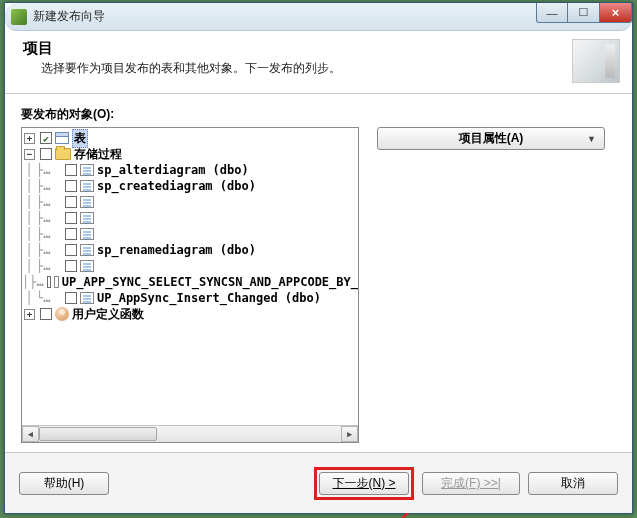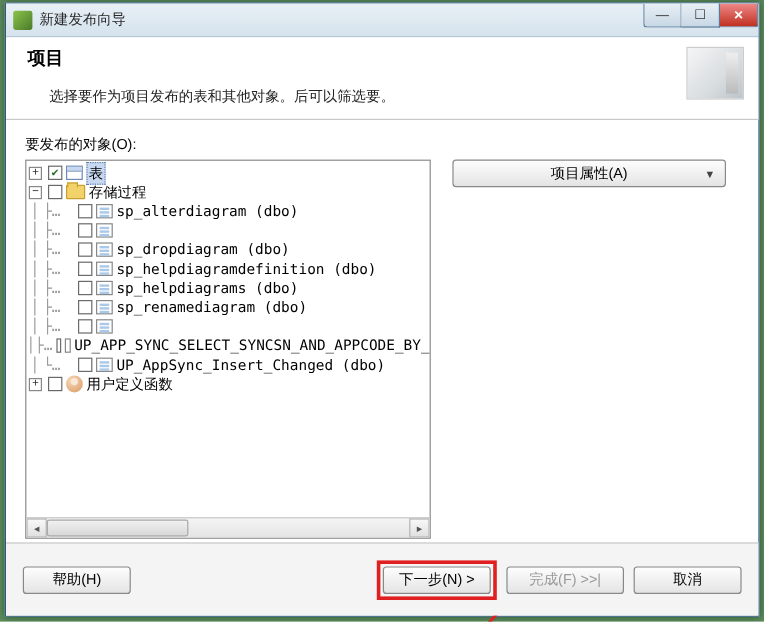--- a/index.html
+++ b/index.html
@@ -21,20 +21,21 @@
     box-shadow: 0 0 6px rgba(0,0,0,0.4);
   }
   .titlebar {
     height: 28px;
     background: linear-gradient(#e8f0f5, #d5e3ed);
     border-bottom: 1px solid #b8c8d4;
     display: flex;
     align-items: center;
     padding: 0 6px;
     position: relative;
+    border-radius: 12px;
   }
   .titlebar-icon {
     width: 16px; height: 16px;
     margin-right: 6px;
     background: linear-gradient(135deg,#8bc34a,#4a7a2a);
     border-radius: 2px;
   }
   .titlebar-text { color: #2a2a2a; font-size: 12px; }
   .win-controls {
     position: absolute; right: 0; top: 0;
@@ -56,37 +57,38 @@
   .win-btn.close span { color:#fff; font-weight:bold; font-size:13px; }
   .header {
     padding: 8px 12px 10px 18px;
     border-bottom: 1px solid #c8c8c8;
     display: flex;
     align-items: flex-start;
     min-height: 58px;
     background:#fff;
   }
   .header-text { flex:1; }
-  .header-title { font-size: 15px; font-weight: bold; margin-bottom: 14px; }
+  .header-title { font-size: 15px; font-weight: bold; margin-bottom: 2px; }
   .header-desc { font-size: 12px; color: #222; padding-left: 18px; }
   .header-graphic {
     width: 48px; height: 44px;
     margin-left: 12px;
     border: 1px solid #ccc;
     background: linear-gradient(135deg,#f5f5f5,#d8dde0 60%, #bcc4ca);
     position: relative;
   }
   .header-graphic::after{
     content:""; position:absolute; right:4px;top:4px;bottom:4px;width:10px;
     background: linear-gradient(#eee,#bbb);
   }
   .body {
     padding: 12px 16px 10px 16px;
     position: relative;
     height: 415px;
+    font-weight: bold;
   }
   .body-label { margin-bottom: 4px; }
   .columns { display: flex; gap: 18px; }
   .tree-wrap {
     width: 338px;
     height: 316px;
     border: 1px solid #8a8a8a;
     background: #fff;
     position: relative;
     overflow: hidden;
@@ -221,22 +223,23 @@
     align-items:center;
     padding: 0 14px;
     gap: 8px;
   }
   .footer .spacer { flex:1; }
   .footer .btn { min-width: 90px; }
   .next-wrap {
     border: 3px solid #e02020;
     padding: 2px;
     display:inline-flex;
-  }
-  .footer .finish { min-width: 98px; }
+    text-decoration:underline;
+  }
+  .footer .finish { min-width: 98px; text-decoration: underline; }
 </style>
 </head>
 <body>
 
 <div class="window">
 
   <div class="titlebar">
     <div class="titlebar-icon"></div>
     <div class="titlebar-text">新建发布向导</div>
     <div class="win-controls">
@@ -248,21 +251,21 @@
         </div>
       <div class="win-btn close">
           <span>×</span>
         </div>
     </div>
   </div>
 
   <div class="header">
     <div class="header-text">
       <div class="header-title">项目</div>
-      <div class="header-desc">选择要作为项目发布的表和其他对象。后可以筛选要。</div>
+      <div class="header-desc">选择要作为项目发布的表和其他对象。下一发布的列步。</div>
     </div>
     <div class="header-graphic"></div>
   </div>
 
   <div class="body">
     <div class="body-label">要发布的对象(O):</div>
     <div class="columns">
       <div class="tree-wrap">
         <div class="tree-scroll">
 
@@ -285,41 +288,39 @@
                 <span class="tree-lines" style="width:26px;display:inline-block;color:#999;">├…</span>
                 <span class="chk"></span>
                 <span class="node-icon icon-sp"></span>
                 <span class="node-label">sp_alterdiagram (dbo)</span>
               </div>
               <div class="tree-node">
                 <span class="tree-lines" style="width:14px;display:inline-block;text-align:center;color:#999;">│</span>
                 <span class="tree-lines" style="width:26px;display:inline-block;color:#999;">├…</span>
                 <span class="chk"></span>
                 <span class="node-icon icon-sp"></span>
-              </div>
-              <div class="tree-node">
-                <span class="tree-lines" style="width:14px;display:inline-block;text-align:center;color:#999;">│</span>
-                <span class="tree-lines" style="width:26px;display:inline-block;color:#999;">├…</span>
-                <span class="chk"></span>
-                <span class="node-icon icon-sp"></span>
-                <span class="node-label">sp_dropdiagram (dbo)</span>
-              </div>
-              <div class="tree-node">
-                <span class="tree-lines" style="width:14px;display:inline-block;text-align:center;color:#999;">│</span>
-                <span class="tree-lines" style="width:26px;display:inline-block;color:#999;">├…</span>
-                <span class="chk"></span>
-                <span class="node-icon icon-sp"></span>
-                <span class="node-label">sp_helpdiagramdefinition (dbo)</span>
-              </div>
-              <div class="tree-node">
-                <span class="tree-lines" style="width:14px;display:inline-block;text-align:center;color:#999;">│</span>
-                <span class="tree-lines" style="width:26px;display:inline-block;color:#999;">├…</span>
-                <span class="chk"></span>
-                <span class="node-icon icon-sp"></span>
-                <span class="node-label">sp_helpdiagrams (dbo)</span>
+                <span class="node-label">sp_creatediagram (dbo)</span>
+              </div>
+              <div class="tree-node">
+                <span class="tree-lines" style="width:14px;display:inline-block;text-align:center;color:#999;">│</span>
+                <span class="tree-lines" style="width:26px;display:inline-block;color:#999;">├…</span>
+                <span class="chk"></span>
+                <span class="node-icon icon-sp"></span>
+              </div>
+              <div class="tree-node">
+                <span class="tree-lines" style="width:14px;display:inline-block;text-align:center;color:#999;">│</span>
+                <span class="tree-lines" style="width:26px;display:inline-block;color:#999;">├…</span>
+                <span class="chk"></span>
+                <span class="node-icon icon-sp"></span>
+              </div>
+              <div class="tree-node">
+                <span class="tree-lines" style="width:14px;display:inline-block;text-align:center;color:#999;">│</span>
+                <span class="tree-lines" style="width:26px;display:inline-block;color:#999;">├…</span>
+                <span class="chk"></span>
+                <span class="node-icon icon-sp"></span>
               </div>
               <div class="tree-node">
                 <span class="tree-lines" style="width:14px;display:inline-block;text-align:center;color:#999;">│</span>
                 <span class="tree-lines" style="width:26px;display:inline-block;color:#999;">├…</span>
                 <span class="chk"></span>
                 <span class="node-icon icon-sp"></span>
                 <span class="node-label">sp_renamediagram (dbo)</span>
               </div>
               <div class="tree-node">
                 <span class="tree-lines" style="width:14px;display:inline-block;text-align:center;color:#999;">│</span>

